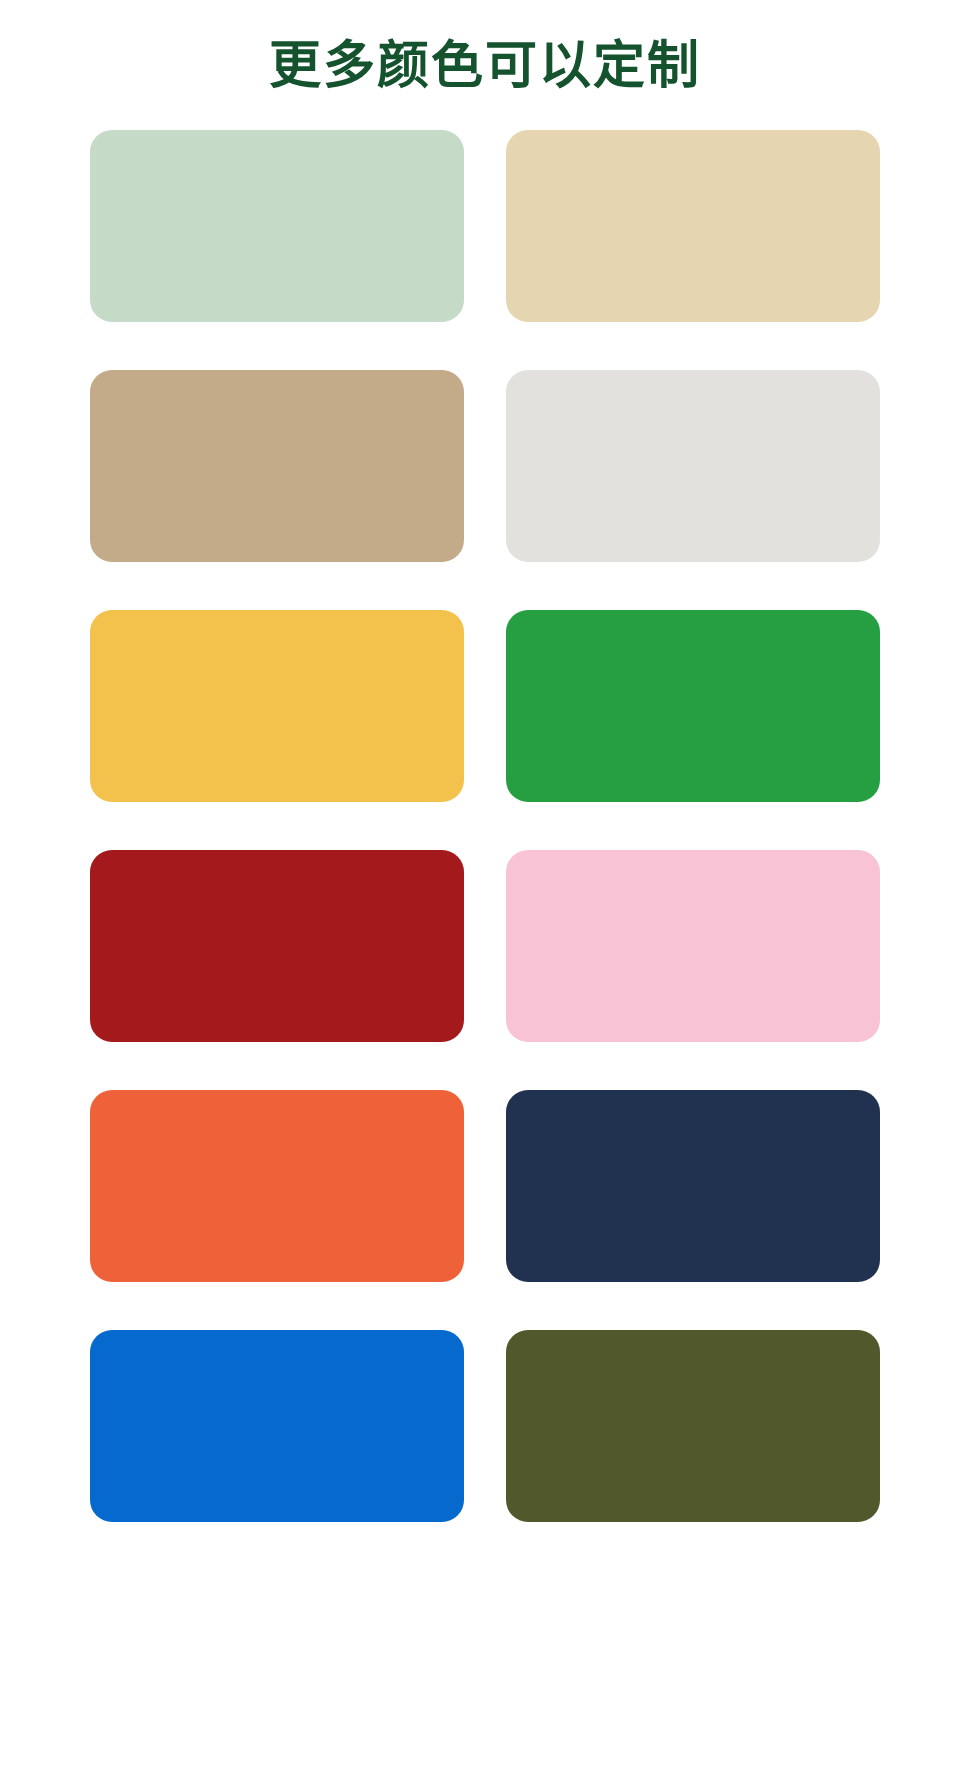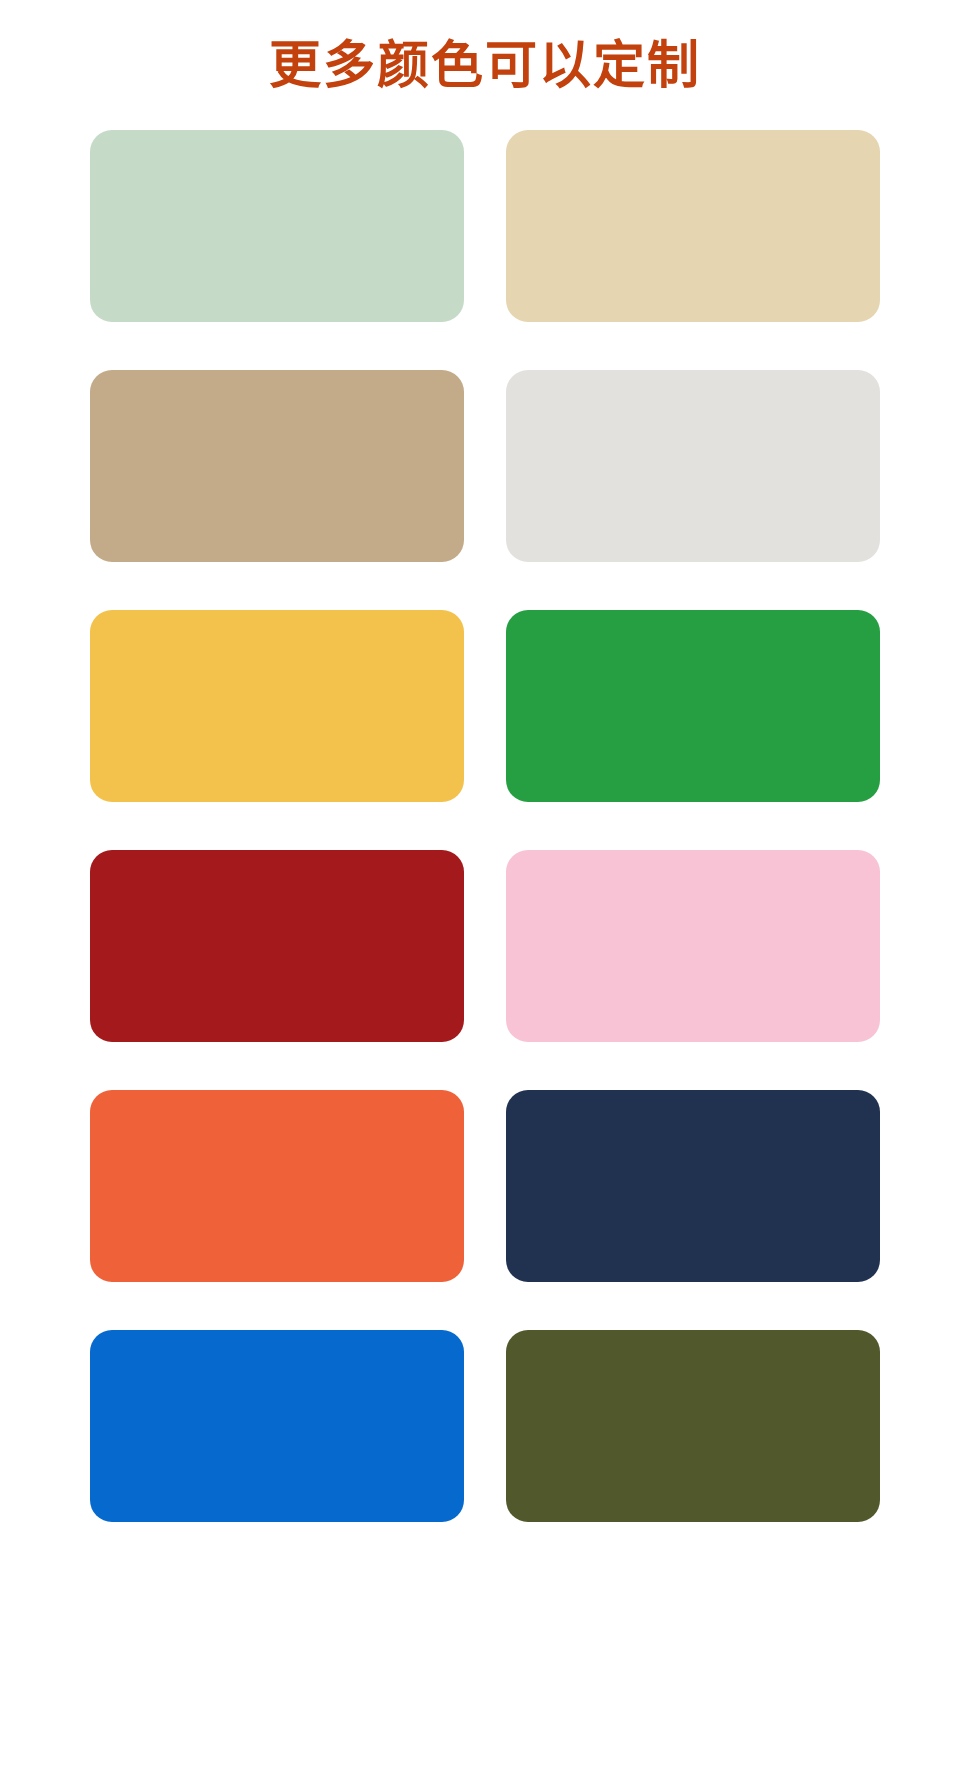--- a/index.html
+++ b/index.html
@@ -71,21 +71,21 @@
     box-sizing: border-box;
     display: block;
   }
 </style>
 </head>
 <body style="background: rgb(255, 255, 255);">
 
 <div class="page">
 
   <div class="title-wrap">
-    <h1 class="page-title" style="color: #c2410c;">更多颜色可以定制</h1>
+    <h1 class="page-title" style="color: #14532d;">更多颜色可以定制</h1>
   </div>
 
   <div class="swatch-grid">
     <div class="swatch" title="#C6DAC8" style="background-color: rgb(198, 218, 200); border-radius: 22px;"></div>
     <div class="swatch" title="#E5D5B0" style="background-color: rgb(229, 213, 176); border-radius: 22px;"></div>
     <div class="swatch" title="#C3AA89" style="background-color: rgb(195, 170, 137); border-radius: 22px;"></div>
     <div class="swatch" title="#E3E1DD" style="background-color: rgb(227, 225, 221); border-radius: 22px;"></div>
     <div class="swatch" title="#F3C24C" style="background-color: rgb(243, 194, 76); border-radius: 22px;"></div>
     <div class="swatch" title="#259F42" style="background-color: rgb(37, 159, 66); border-radius: 22px;"></div>
     <div class="swatch" title="#A3191C" style="background-color: rgb(163, 25, 28); border-radius: 22px;"></div>

